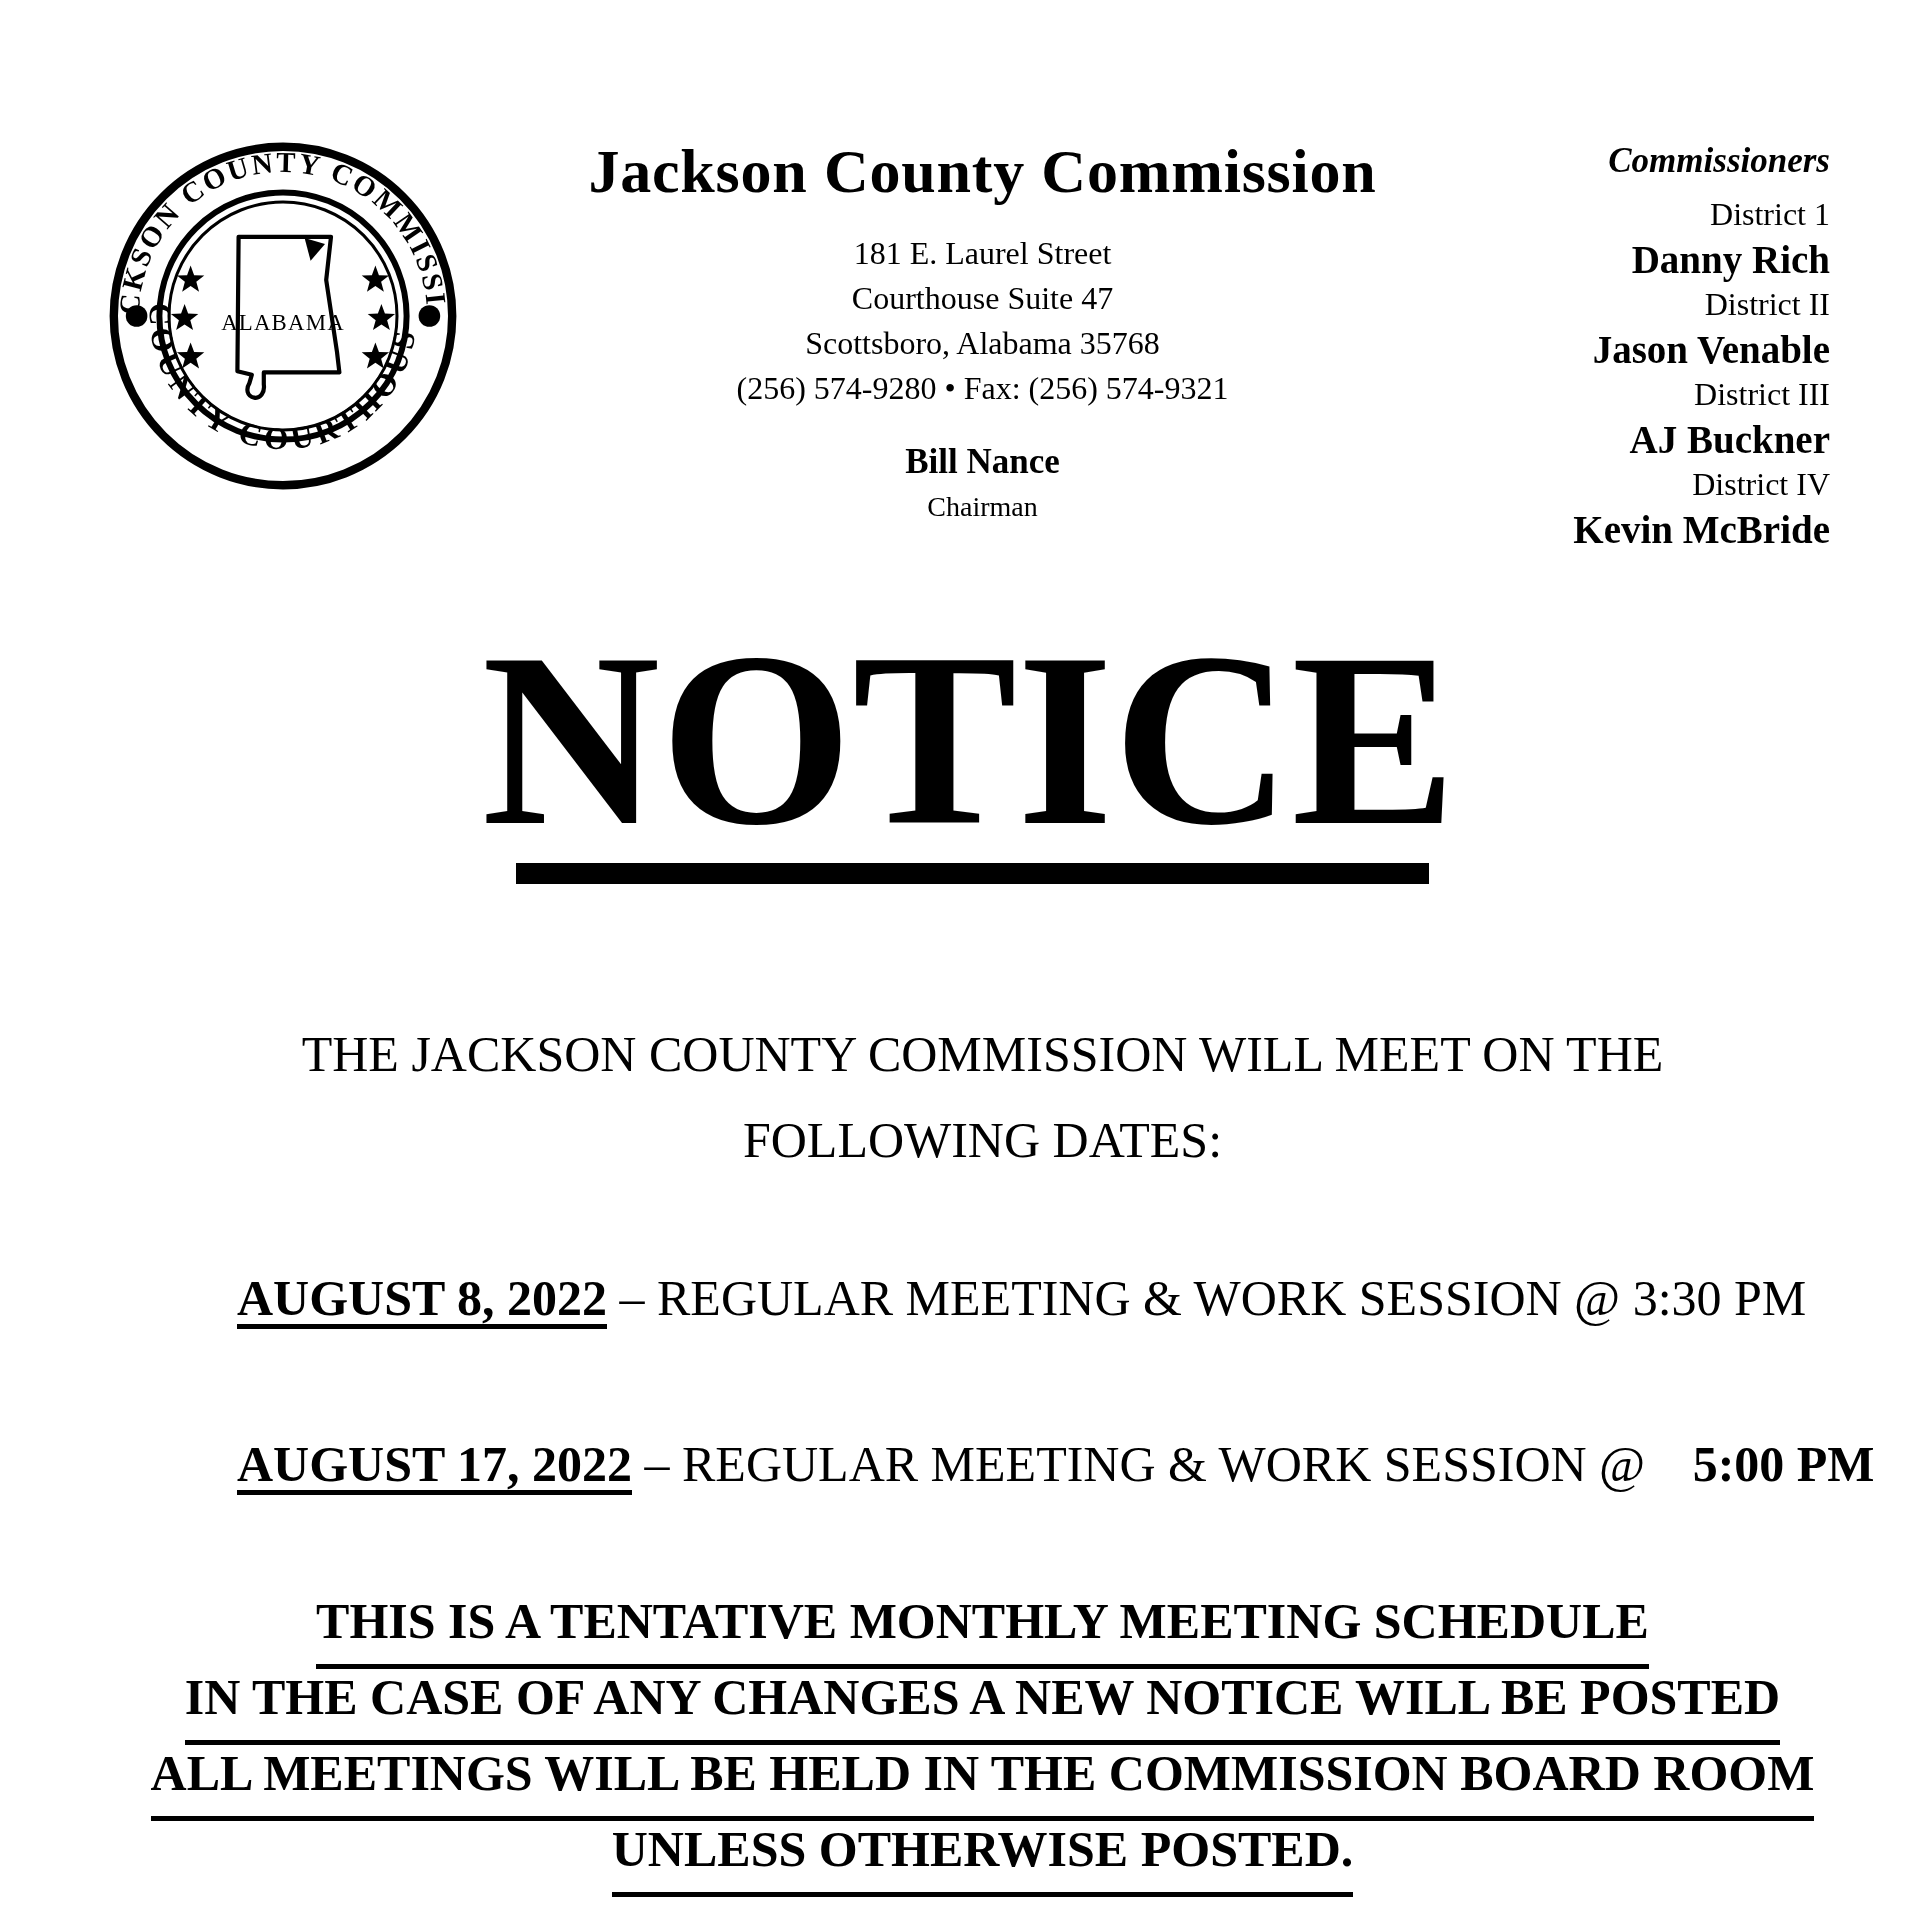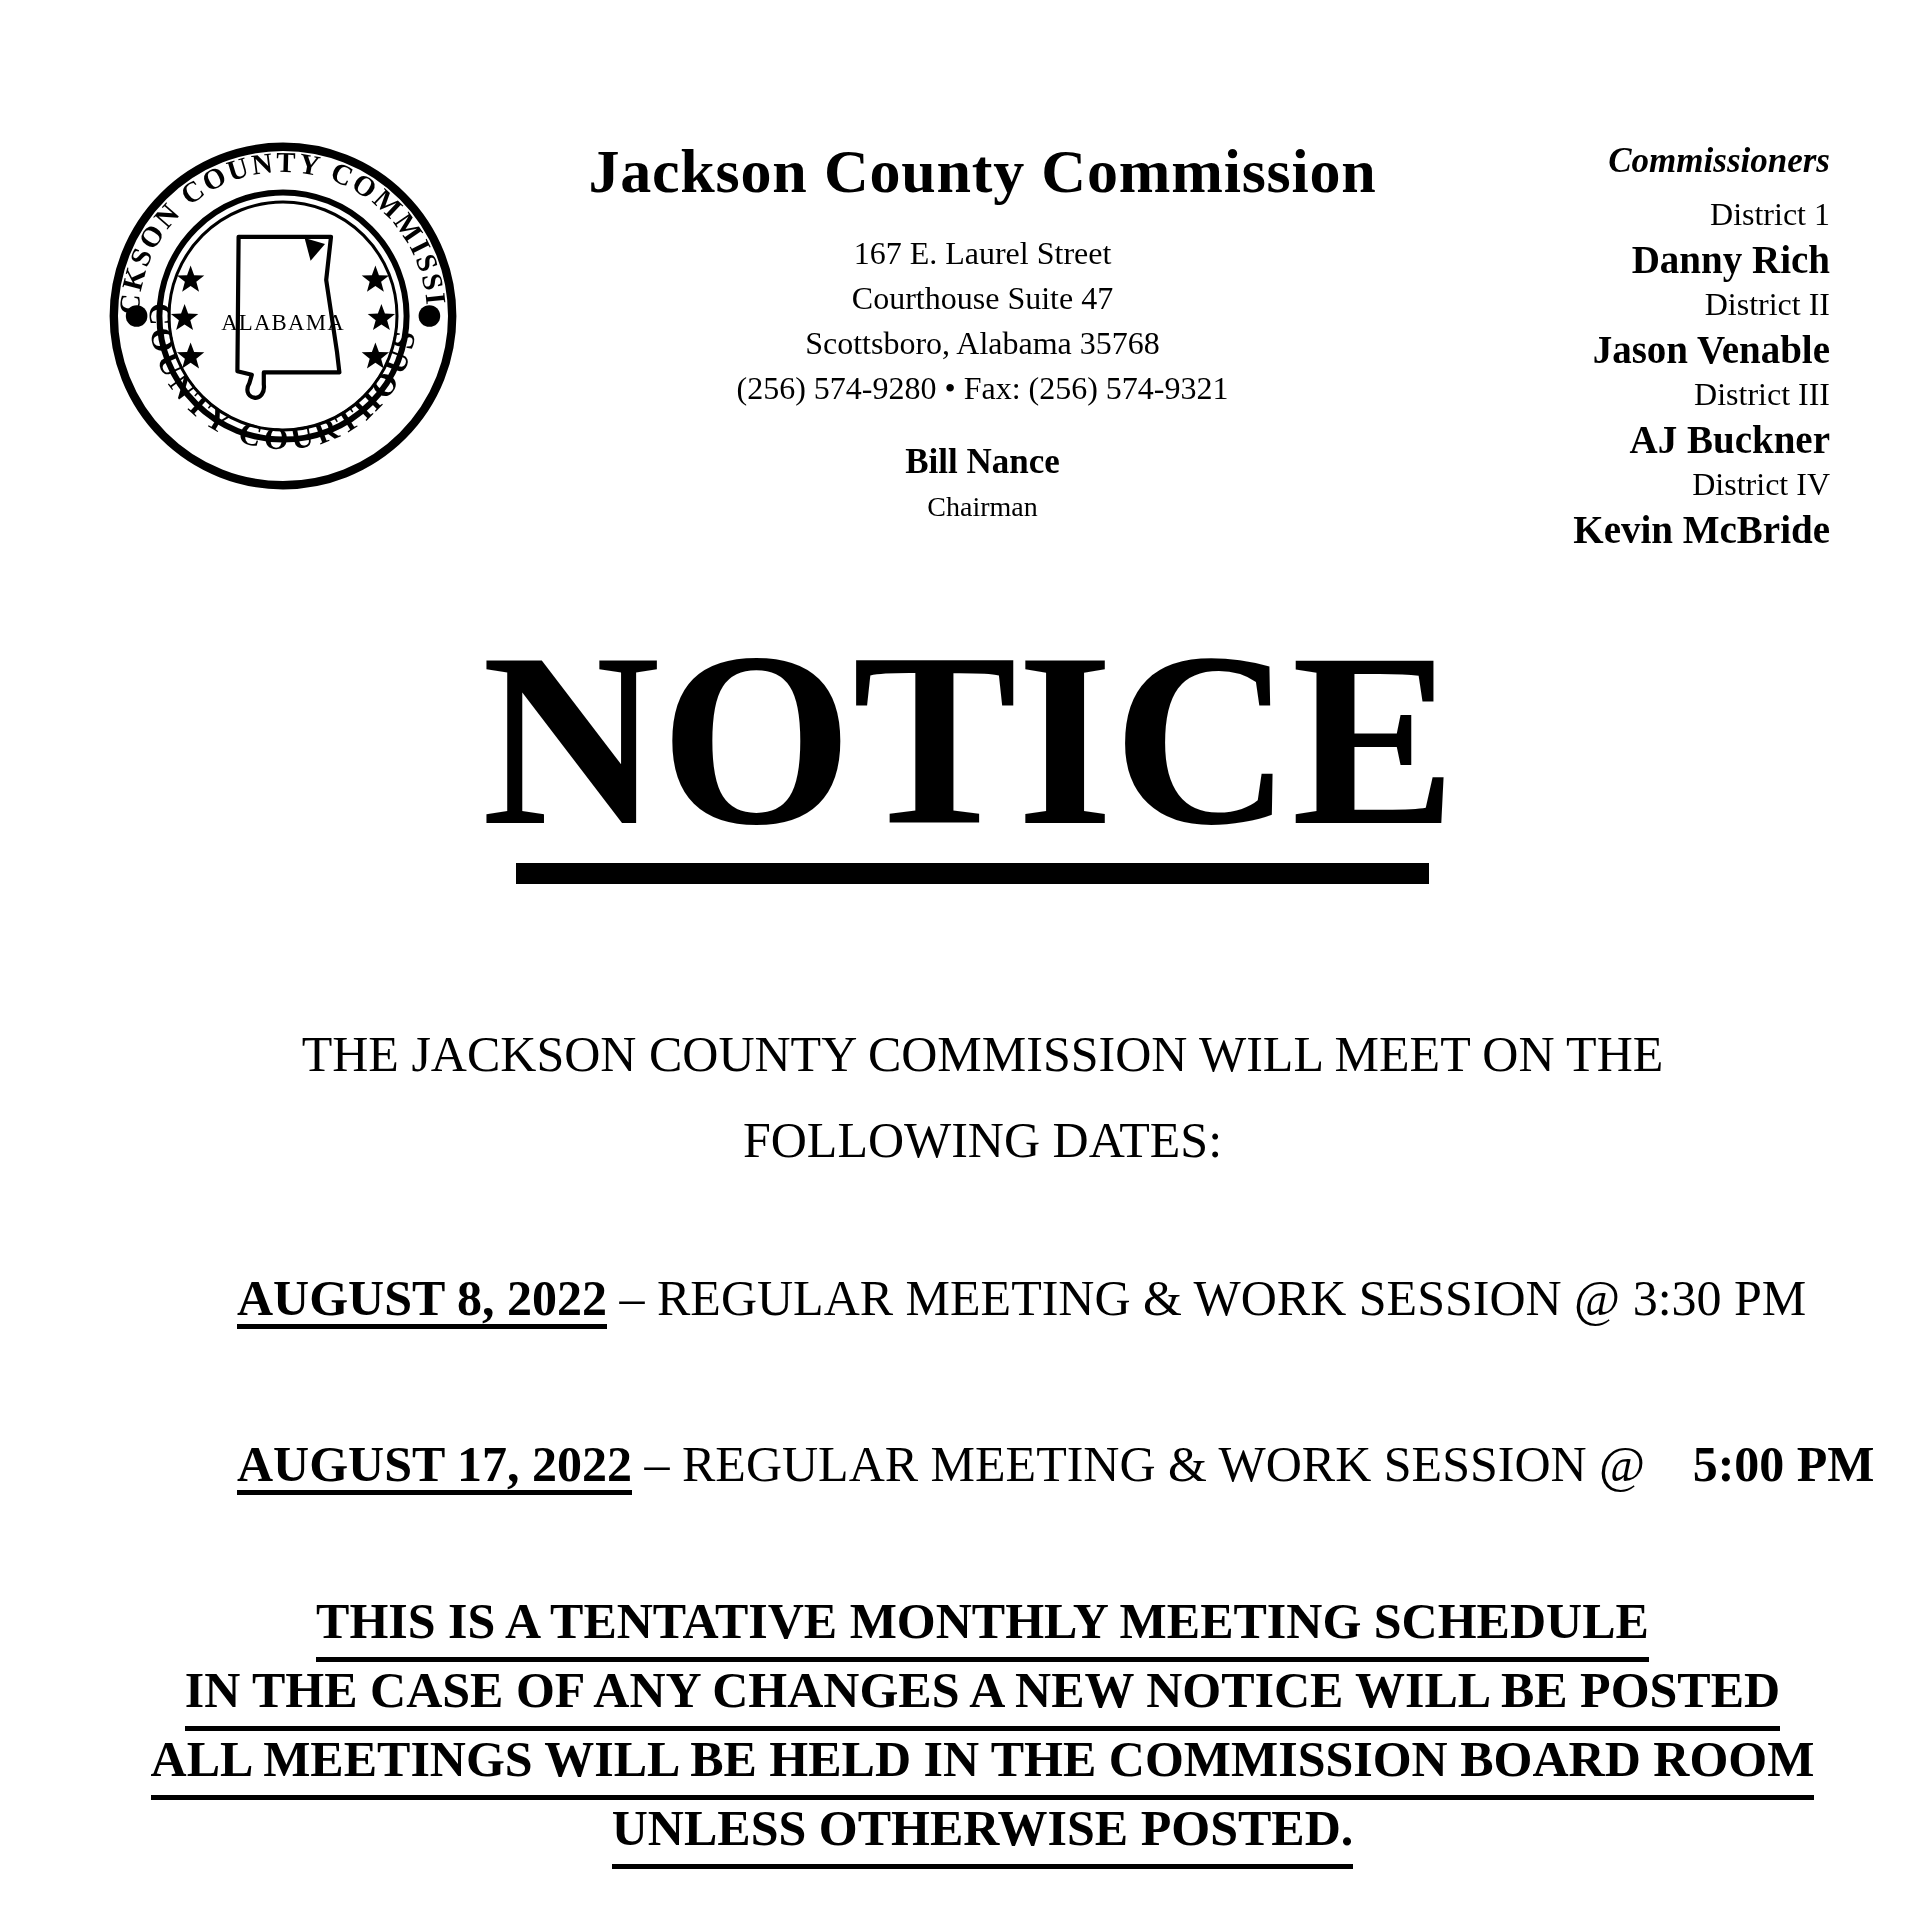--- a/index.html
+++ b/index.html
@@ -47,21 +47,21 @@
   
   .meeting { position: absolute; left: 237px; font-size: 50px; line-height: 58px; white-space: pre; }
   .meeting-1 { top: 1269px; }
   .meeting-2 { top: 1435px; }
   .mdate { font-weight: bold; display: inline-block; line-height: 50px; border-bottom: 5.8px solid #000; padding-bottom: 1px; }
   .mtime-bold { font-weight: bold; margin-left: 35px; }
 
   
   .tentative { position: absolute; top: 1593px; left: 0; right: 0; text-align: center; font-size: 50px; font-weight: bold; }
   .tent-line { line-height: 56px; }
-  .tent-line span { display: inline-block; line-height: 50px; border-bottom: 5.4px solid #000; padding-bottom: 11px; white-space: nowrap; }
+  .tent-line span { display: inline-block; line-height: 50px; border-bottom: 5.4px solid #000; padding-bottom: 18px; white-space: nowrap; }
 </style>
 </head>
 <body>
 
 <div class="page">
 
   <svg class="seal" width="360" height="360" viewBox="0 0 300 300">
     <circle cx="150" cy="150" r="141" fill="none" stroke="#000" stroke-width="7"></circle>
     <circle cx="150" cy="150" r="103" fill="none" stroke="#000" stroke-width="5"></circle>
     <circle cx="150" cy="150" r="95" fill="none" stroke="#000" stroke-width="2.5"></circle>
@@ -93,21 +93,21 @@
       <polygon points="0,-12 2.94,-4.05 11.41,-3.71 4.76,1.55 7.05,9.71 0,5 -7.05,9.71 -4.76,1.55 -11.41,-3.71 -2.94,-4.05" transform="translate(232,152)"></polygon>
       <polygon points="0,-12 2.94,-4.05 11.41,-3.71 4.76,1.55 7.05,9.71 0,5 -7.05,9.71 -4.76,1.55 -11.41,-3.71 -2.94,-4.05" transform="translate(227,184)"></polygon>
     </g>
     <circle cx="28" cy="150" r="9" fill="#000"></circle>
     <circle cx="272" cy="150" r="9" fill="#000"></circle>
   </svg>
 
   <div class="letterhead">
     <div class="org-title">Jackson County Commission</div>
     <div class="address-block">
-      <div class="address-line">167 E. Laurel Street</div>
+      <div class="address-line">181 E. Laurel Street</div>
       <div class="address-line">Courthouse Suite 47</div>
       <div class="address-line">Scottsboro, Alabama 35768</div>
       <div class="address-line">(256) 574-9280 • Fax: (256) 574-9321</div>
     </div>
     <div class="chair-block">
       <div class="chair-name">Bill Nance</div>
       <div class="chair-title">Chairman</div>
     </div>
   </div>
 

